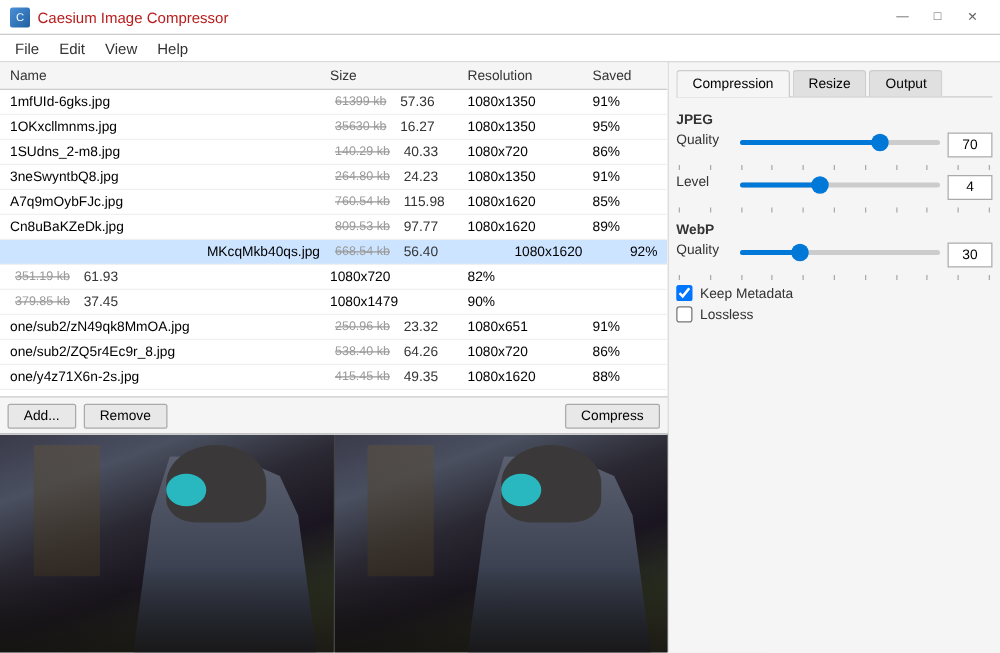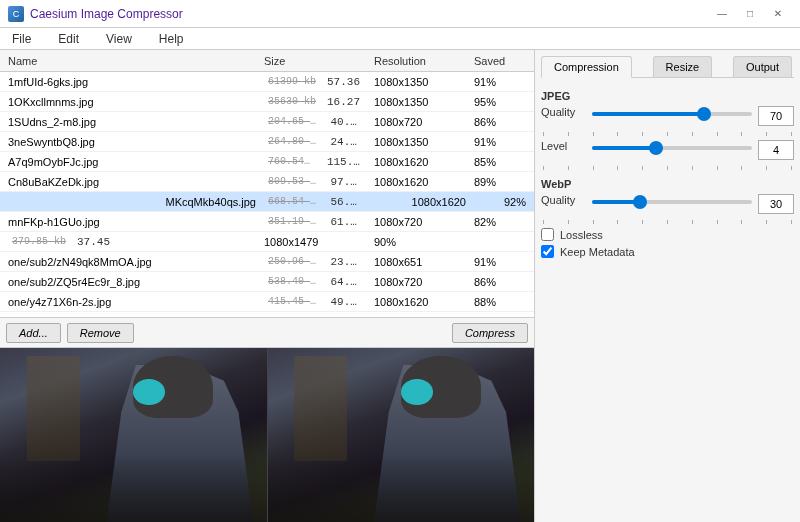--- a/index.html
+++ b/index.html
@@ -2,60 +2,60 @@
 <html><head>
   <meta charset="utf-8">
   <style>
     * { margin: 0; padding: 0; box-sizing: border-box; }
     body { font-family: 'Segoe UI', Tahoma, Geneva, Verdana, sans-serif; font-size: 12px; background: #f0f0f0; width: 800px; height: 522px; overflow: hidden; }
     
     
     .title-bar { background: #fff; border-bottom: 1px solid #ccc; display: flex; align-items: center; justify-content: space-between; padding: 4px 8px; height: 28px; }
     .title-bar-left { display: flex; align-items: center; gap: 6px; }
     .title-icon { width: 16px; height: 16px; background: linear-gradient(135deg, #4a90d9, #2060a0); border-radius: 2px; display: flex; align-items: center; justify-content: center; color: white; font-size: 9px; }
-    .title-text { font-size: 12px; color: #4c1d95; }
+    .title-text { font-size: 12px; color: #b91c1c; }
     .title-controls { display: flex; gap: 0; }
     .title-btn { width: 28px; height: 20px; display: flex; align-items: center; justify-content: center; cursor: pointer; font-size: 10px; color: #666; background: transparent; border: none; }
     
     
-    .menu-bar { background: #fff; border-bottom: 1px solid #ccc; display: flex; align-items: center; padding: 2px 4px; height: 22px; gap: 11px; }
+    .menu-bar { background: #fff; border-bottom: 1px solid #ccc; display: flex; align-items: center; padding: 2px 4px; height: 22px; }
     .menu-item { padding: 2px 8px; cursor: pointer; font-size: 12px; color: #333; }
     
     
     .main-container { display: flex; height: calc(522px - 50px); }
     
     
     .left-panel { flex: 0 0 535px; display: flex; flex-direction: column; border-right: 1px solid #ccc; }
     
     
     .file-table-container { flex: 1; overflow: hidden; background: white; display: flex; flex-direction: column; max-height: 295px; }
     .file-table-header { display: grid; grid-template-columns: 1fr 110px 100px 60px; background: #f5f5f5; border-bottom: 1px solid #ccc; padding: 3px 4px; font-size: 11px; color: #333; min-height: 22px; align-items: center; }
     .file-table-header span { padding: 0 4px; }
     .file-row { display: grid; grid-template-columns: 1fr 110px 100px 60px; padding: 2px 4px; min-height: 20px; align-items: center; cursor: pointer; border-bottom: 1px solid #f0f0f0; }
     .file-row.selected { background: #cce4ff; text-align: right; }
     .file-row span { padding: 0 4px; font-size: 11px; overflow: hidden; text-overflow: ellipsis; white-space: nowrap; }
     .file-row .size-original { text-decoration: line-through; color: #999; font-size: 10px; }
     .file-row .size-new { color: #333; }
-    .size-cell { display: flex; gap: 3px; align-items: center; font-family: Liberation Mono, monospace; }
+    .size-cell { display: flex; gap: 3px; align-items: center; }
     
     
     .bottom-controls { display: flex; justify-content: space-between; align-items: center; padding: 4px 6px; border-top: 1px solid #ccc; background: #f5f5f5; height: 30px; }
-    .btn { padding: 3px 12px; background: #e8e8e8; border: 1px solid #aaa; cursor: pointer; font-size: 11px; border-radius: 2px; font-style: italic; }
+    .btn { padding: 3px 12px; background: #e8e8e8; border: 1px solid #aaa; cursor: pointer; font-size: 11px; border-radius: 2px; }
     .btn-primary { background: #e8e8e8; }
     
     
     .preview-area { height: 175px; display: flex; border-top: 1px solid #ccc; background: #2a2a2a; }
     .preview-pane { flex: 1; overflow: hidden; display: flex; align-items: center; justify-content: center; border-right: 1px solid #444; }
     .preview-pane:last-child { border-right: none; }
     
     
     .right-panel { flex: 1; background: #f5f5f5; display: flex; flex-direction: column; padding: 6px; overflow-y: auto; }
     
     
-    .tabs { display: flex; gap: 0; margin-bottom: 8px; border-bottom: 1px solid #ccc; justify-content: space-between; }
+    .tabs { display: flex; gap: 0; margin-bottom: 8px; border-bottom: 1px solid #ccc; }
     .tab { padding: 4px 12px; cursor: pointer; font-size: 11px; border: 1px solid #ccc; border-bottom: none; background: #e0e0e0; margin-right: 2px; border-radius: 3px 3px 0 0; }
     .tab.active { background: #f5f5f5; border-bottom: 1px solid #f5f5f5; margin-bottom: -1px; }
     
     
     .section-label { font-size: 11px; font-weight: 600; color: #333; margin-bottom: 4px; margin-top: 4px; }
     
     
     .control-row { display: flex; align-items: flex-start; margin-bottom: 6px; gap: 6px; }
     .slider-container { flex: 1; position: relative; height: 16px; display: flex; align-items: center; }
     .slider-track { width: 100%; height: 4px; background: #ccc; border-radius: 2px; position: relative; }
@@ -170,21 +170,21 @@
     <span class="size-cell">
       <span class="size-original">35630 kb</span>
       <span class="size-new">16.27</span>
     </span>
     <span>1080x1350</span>
     <span>95%</span>
   </div>
           <div class="file-row">
     <span title="1SUdns_2-m8.jpg">1SUdns_2-m8.jpg</span>
     <span class="size-cell">
-      <span class="size-original">204.65 kb</span>
+      <span class="size-original">140.29 kb</span>
       <span class="size-new">40.33</span>
     </span>
     <span>1080x720</span>
     <span>86%</span>
   </div>
           <div class="file-row">
     <span title="3neSwyntbQ8.jpg">3neSwyntbQ8.jpg</span>
     <span class="size-cell">
       <span class="size-original">264.80 kb</span>
       <span class="size-new">24.23</span>
@@ -213,21 +213,20 @@
           <div class="file-row selected">
     <span title="MKcqMkb40qs.jpg">MKcqMkb40qs.jpg</span>
     <span class="size-cell">
       <span class="size-original">668.54 kb</span>
       <span class="size-new">56.40</span>
     </span>
     <span>1080x1620</span>
     <span>92%</span>
   </div>
           <div class="file-row">
-    <span title="mnFKp-h1GUo.jpg">mnFKp-h1GUo.jpg</span>
     <span class="size-cell">
       <span class="size-original">351.19 kb</span>
       <span class="size-new">61.93</span>
     </span>
     <span>1080x720</span>
     <span>82%</span>
   </div>
           <div class="file-row">
     <span class="size-cell">
       <span class="size-original">379.85 kb</span>
@@ -373,23 +372,23 @@
         <div class="tick"></div>
       <div class="tick"></div>
         <div class="tick"></div>
         <div class="tick"></div>
         <div class="tick"></div>
         <div class="tick"></div>
       <div class="tick"></div>
     </div>
 
     <div class="checkbox-row">
+      <input type="checkbox" id="metadata-cb" checked="" style="">
+      <label class="checkbox-label" for="metadata-cb">Keep Metadata</label>
+    </div>
+    <div class="checkbox-row">
       <input type="checkbox" id="lossless-cb" style="">
       <label class="checkbox-label" for="lossless-cb">Lossless</label>
     </div>
-    <div class="checkbox-row">
-      <input type="checkbox" id="metadata-cb" checked="" style="">
-      <label class="checkbox-label" for="metadata-cb">Keep Metadata</label>
-    </div>
 
   </div>
 
 </div>
 
 </body></html>

